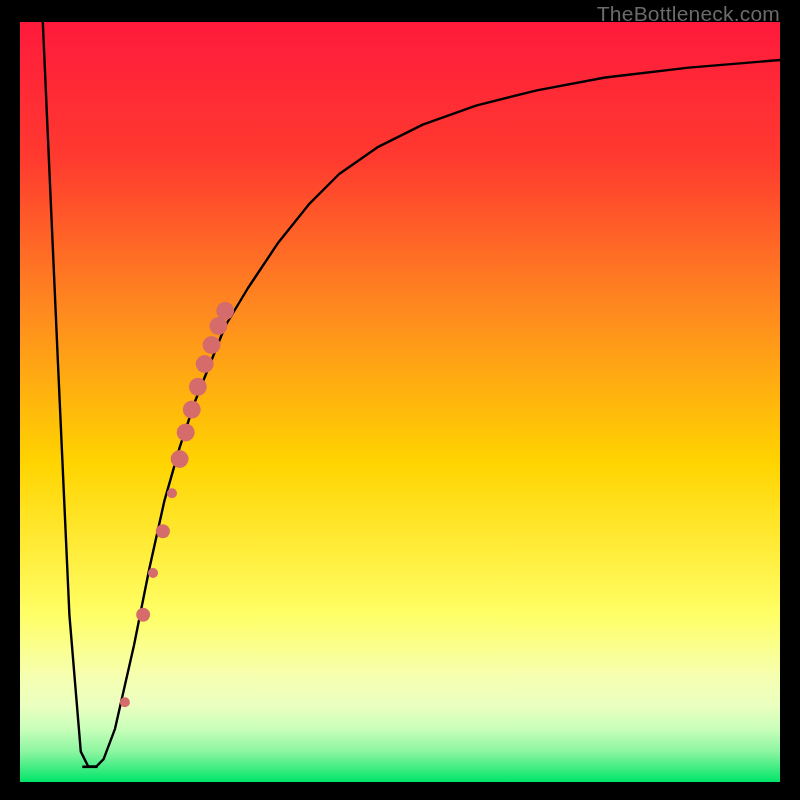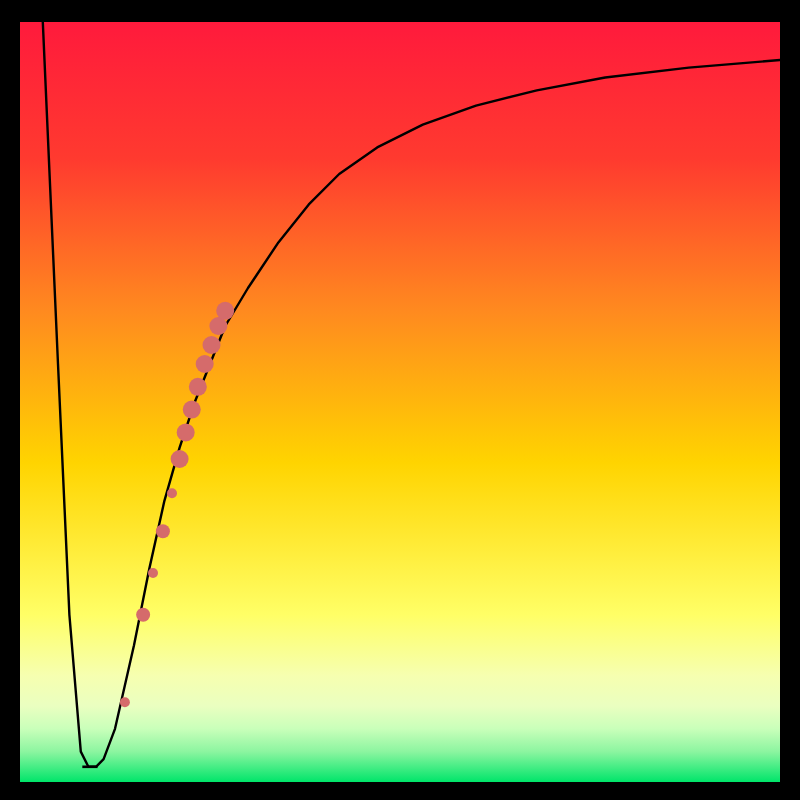--- a/index.html
+++ b/index.html
@@ -89,13 +89,14 @@
           <circle cx="171.76" cy="387.6" r="9" fill="#d56b6b"></circle>
           <circle cx="177.83999999999997" cy="364.8" r="9" fill="#d56b6b"></circle>
           <circle cx="184.68" cy="341.99999999999994" r="9" fill="#d56b6b"></circle>
           <circle cx="191.52" cy="323.00000000000006" r="9" fill="#d56b6b"></circle>
           <circle cx="198.36" cy="304" r="9" fill="#d56b6b"></circle>
           <circle cx="205.20000000000002" cy="288.8" r="9" fill="#d56b6b"></circle>
         </g>
     </svg>
   </div>
 
+  <div class="watermark">TheBottleneck.com</div>
 </div>
 
 </body></html>

